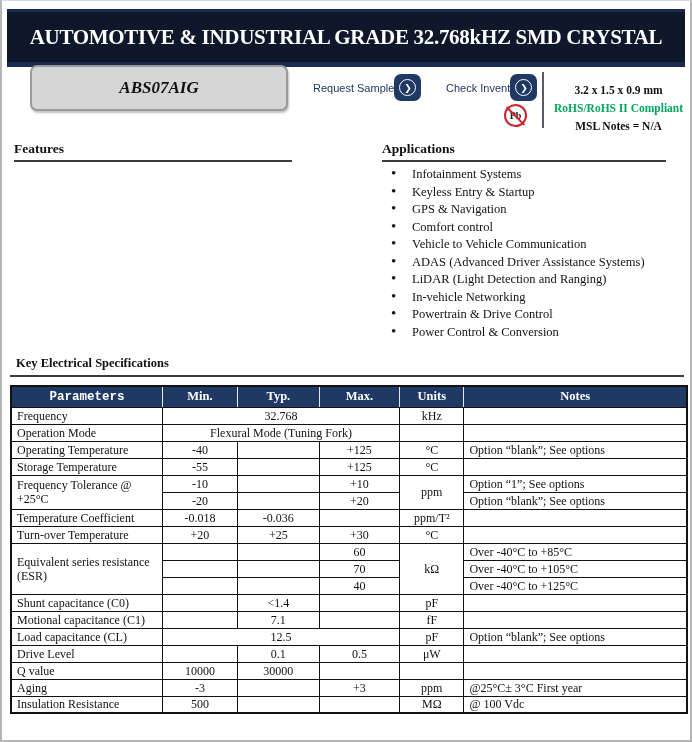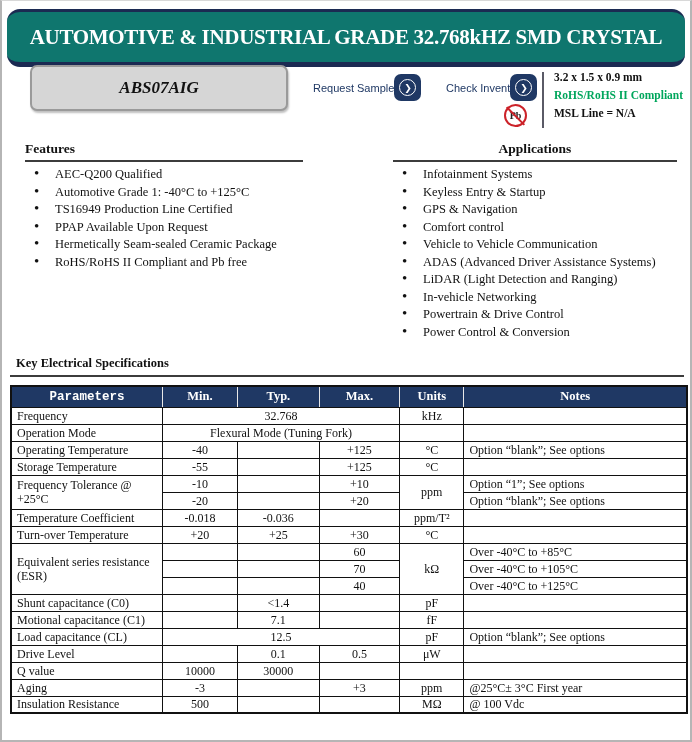--- a/index.html
+++ b/index.html
@@ -3,23 +3,23 @@
 <meta charset="utf-8">
 <style>
   * { margin:0; padding:0; box-sizing:border-box; }
   body { background:#fff; font-family:"Liberation Serif","DejaVu Serif",serif; }
   .page {
     position:relative; width:692px; height:742px; background:#fff;
     border:2px solid #b5b5b5; border-top:1px solid #d8d8d8; overflow:hidden;
   }
   
   .banner {
-    margin:8px 5px 0 5px; height:58px; background:#0f766e;
+    margin:8px 5px 0 5px; height:58px; background:#0f172a;
     border-top:3px solid #1B2A52; border-bottom:5px solid #1B2A52;
-    display:flex; align-items:center; justify-content:center;border-radius:13px;
+    display:flex; align-items:center; justify-content:center;
   }
   .banner h1 {
     color:#fff; font-size:21px; font-weight:bold; letter-spacing:-0.3px;
     font-family:"Liberation Serif",serif; white-space:nowrap;
   }
   
   .product-band { position:relative; height:66px; }
   .part-box {
     position:absolute; left:28px; top:-2px; width:258px; height:46px;
     background:#d6d6d6; border:2px solid #9a9a9a; border-radius:7px;
@@ -49,33 +49,33 @@
     position:absolute; left:502px; top:37px; width:23px; height:23px;
     border:2px solid #cc2229; border-radius:50%;
     display:flex; align-items:center; justify-content:center;
   }
   .pb-icon span { font-size:10px; font-weight:bold; color:#222; }
   .pb-icon::after {
     content:""; position:absolute; left:-3px; top:8.5px; width:25px; height:2px;
     background:#cc2229; transform:rotate(45deg);
   }
   .v-divider { position:absolute; left:540px; top:5px; height:56px; width:2px; background:#5a5a66; }
-  .spec-lines { position:absolute; left:552px; top:4px; }
+  .spec-lines { position:absolute; left:552px; top:17px;text-align:center; }
   .spec-lines div { font-size:11.5px; font-weight:bold; color:#111; margin-bottom:6px; white-space:nowrap; }
   .spec-lines .green { color:#00A65C; }
   
-  .content { display:flex; padding:8px 8px 0 23px; }
+  .content { display:flex; padding:8px 8px 0 12px; }
   .col-left  { width:368px; }
   .col-right { width:286px; }
   .sec-head {
     font-size:13.5px; font-weight:bold; color:#111;
     border-bottom:2px solid #3c3c3c; padding-bottom:3px; margin-bottom:6px;
   }
   .col-left  .sec-head { width:278px; }
-  .col-right .sec-head { width:284px;text-align:center; }
+  .col-right .sec-head { width:284px; }
   ul.bullets { list-style:none; }
   ul.bullets li {
     position:relative; padding-left:30px; font-size:12.5px; color:#111;
     margin-bottom:4.5px; line-height:13px;
   }
   ul.bullets li::before { content:"•"; position:absolute; left:9px; top:-1px; font-size:15px; }
   
   .keyspecs-head {
     margin:13px 6px 0 8px; font-size:12.5px; font-weight:bold; color:#111;
     border-bottom:2px solid #3c3c3c; padding:0 0 4px 6px;
@@ -122,35 +122,27 @@
 
     <div class="pb-icon">
       <span>Pb</span>
     </div>
 
     <div class="v-divider"></div>
 
     <div class="spec-lines">
       <div>3.2 x 1.5 x 0.9 mm</div>
       <div class="green">RoHS/RoHS II Compliant</div>
-      <div>MSL Line = N/A</div>
+      <div>MSL Notes = N/A</div>
     </div>
   </div>
 
   <div class="content">
     <div class="col-left">
       <div class="sec-head">Features</div>
-      <ul class="bullets">
-          <li>AEC-Q200 Qualified</li>
-          <li>Automotive Grade 1: -40°C to +125°C</li>
-          <li>TS16949 Production Line Certified</li>
-          <li>PPAP Available Upon Request</li>
-          <li>Hermetically Seam-sealed Ceramic Package</li>
-          <li>RoHS/RoHS II Compliant and Pb free</li>
-        </ul>
     </div>
     <div class="col-right">
       <div class="sec-head">Applications</div>
       <ul class="bullets">
           <li>Infotainment Systems</li>
           <li>Keyless Entry &amp; Startup</li>
           <li>GPS &amp; Navigation</li>
           <li>Comfort control</li>
           <li>Vehicle to Vehicle Communication</li>
           <li>ADAS (Advanced Driver Assistance Systems)</li>

